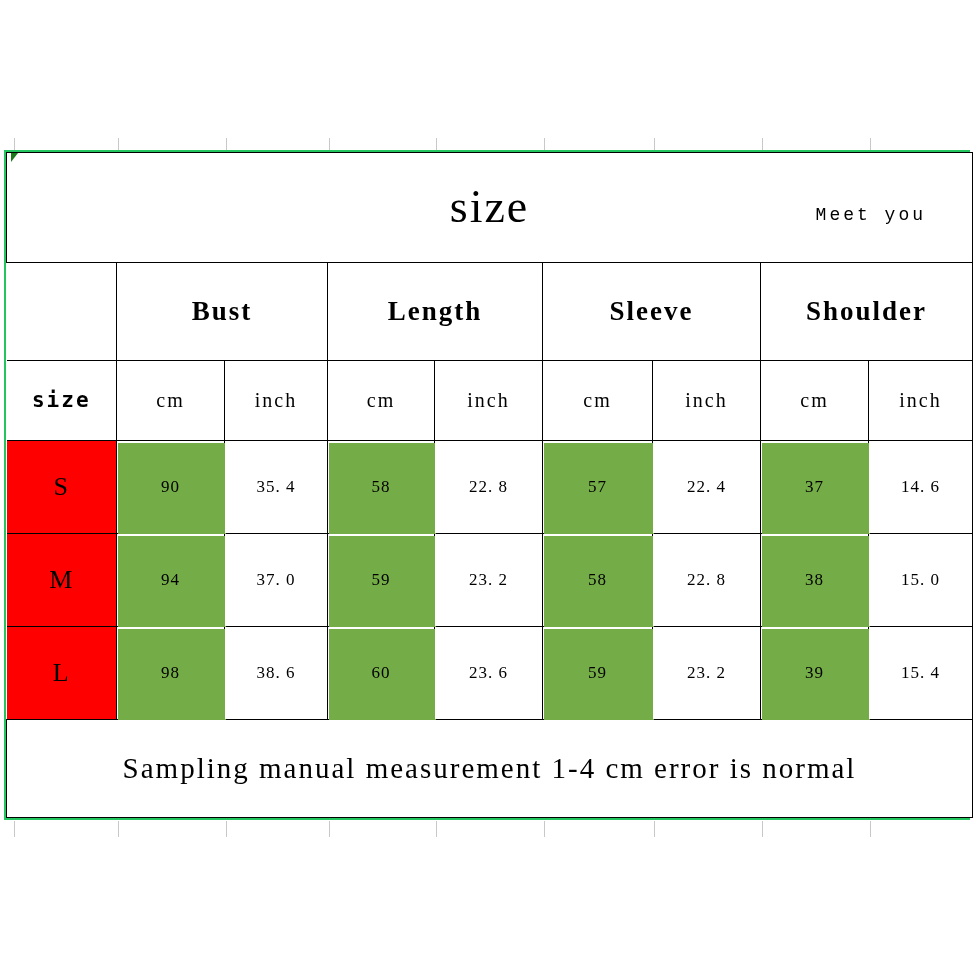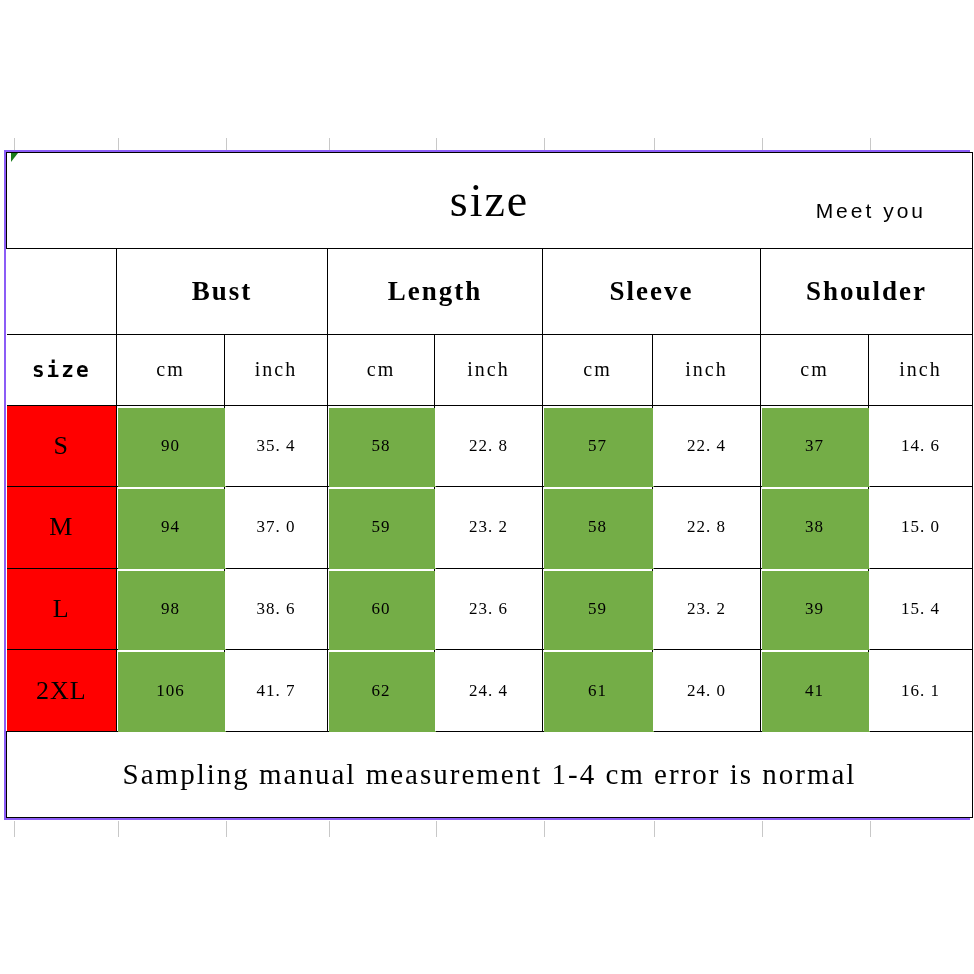--- a/index.html
+++ b/index.html
@@ -29,21 +29,21 @@
   .tick-top  { top: 138px; height: 14px; }
   .tick-bot  { top: 821px; height: 16px; }
 
   
   .table-wrap {
     position: absolute;
     left: 4px;
     top: 150px;
     width: 966px;
     height: 670px;
-    border: 2px solid #8b5cf6;
+    border: 2px solid #22c55e;
     box-sizing: border-box;
     background: #ffffff;
   }
   table.size-table {
     border-collapse: collapse;
     width: 100%;
     height: 100%;
     table-layout: fixed;
   }
   table.size-table td {
@@ -79,25 +79,25 @@
     line-height: 1;
     letter-spacing: 2px;
     color: #000000;
     font-family: "Liberation Serif", "DejaVu Serif", serif;
   }
   .tagline {
     position: absolute;
     right: 46px;
     top: 50%;
     transform: translateY(-2px);
-    font-size: 21px;
+    font-size: 18px;
     letter-spacing: 3px;
     color: #000000;
     white-space: nowrap;
-    font-family: Liberation Sans, sans-serif;
+    font-family: Liberation Mono, monospace;
   }
 
   
   .row-group td { height: 76px; font-size: 27px; letter-spacing: 2px; font-weight: bold; }
   .row-group td.blank { border-left: none; }
 
   
   .row-units td { height: 62px; font-size: 20px; letter-spacing: 2px; }
   .row-units td.unit-size {
     font-family: "DejaVu Sans Mono", "Liberation Mono", monospace;
@@ -256,31 +256,20 @@
         <td>38. 6</td>
         <td class="cm-cell"><span class="fill"></span><span class="val">60</span></td>
         <td>23. 6</td>
         <td class="cm-cell"><span class="fill"></span><span class="val">59</span></td>
         <td>23. 2</td>
         <td class="cm-cell"><span class="fill"></span><span class="val">39</span></td>
         <td>15. 4</td>
       </tr>
 
 
-      <tr class="row-data">
-        <td class="size-cell">2XL</td>
-        <td class="cm-cell"><span class="fill"></span><span class="val">106</span></td>
-        <td>41. 7</td>
-        <td class="cm-cell"><span class="fill"></span><span class="val">62</span></td>
-        <td>24. 4</td>
-        <td class="cm-cell"><span class="fill"></span><span class="val">61</span></td>
-        <td>24. 0</td>
-        <td class="cm-cell"><span class="fill"></span><span class="val">41</span></td>
-        <td>16. 1</td>
-      </tr>
 
       <tr class="row-note">
         <td colspan="9">Sampling manual measurement 1-4 cm error is normal</td>
       </tr>
     </tbody>
       </table>
   </div>
 </div>
 
 </body></html>

